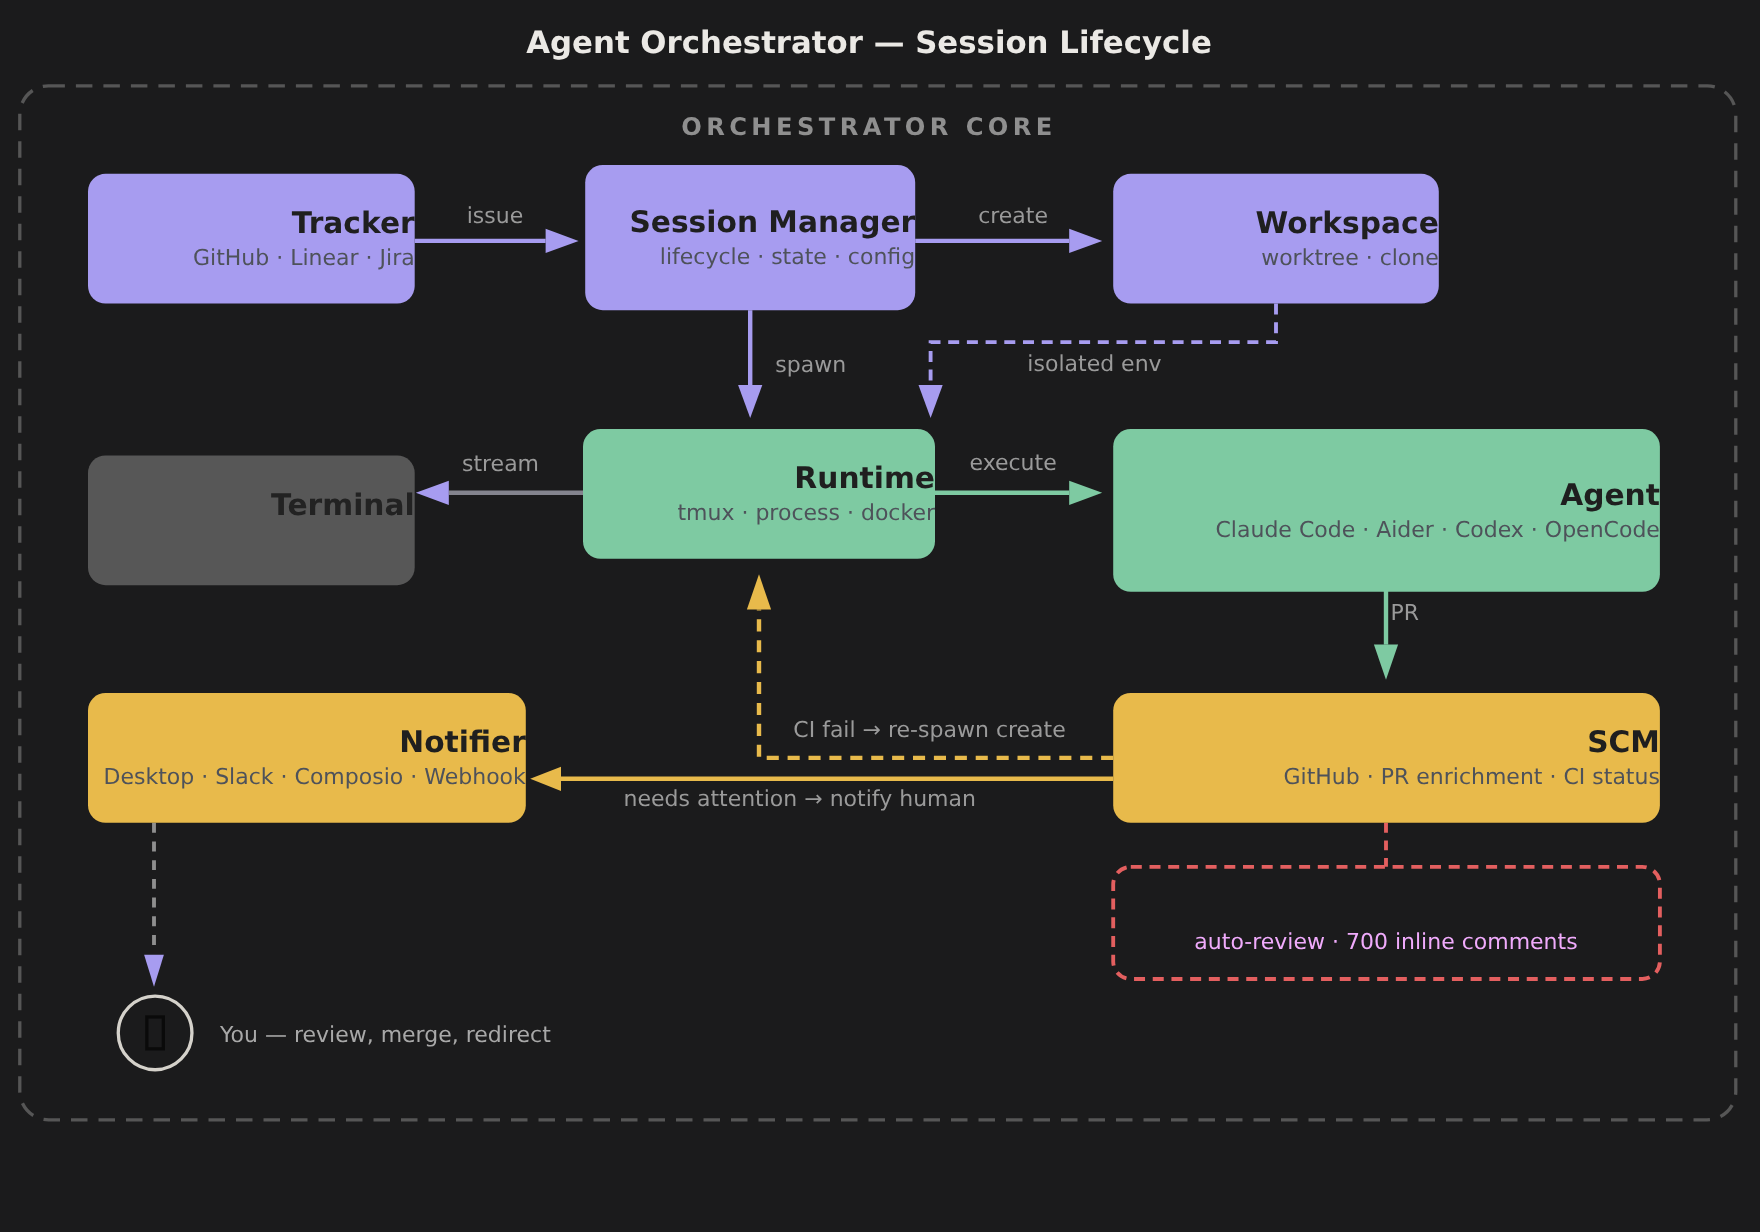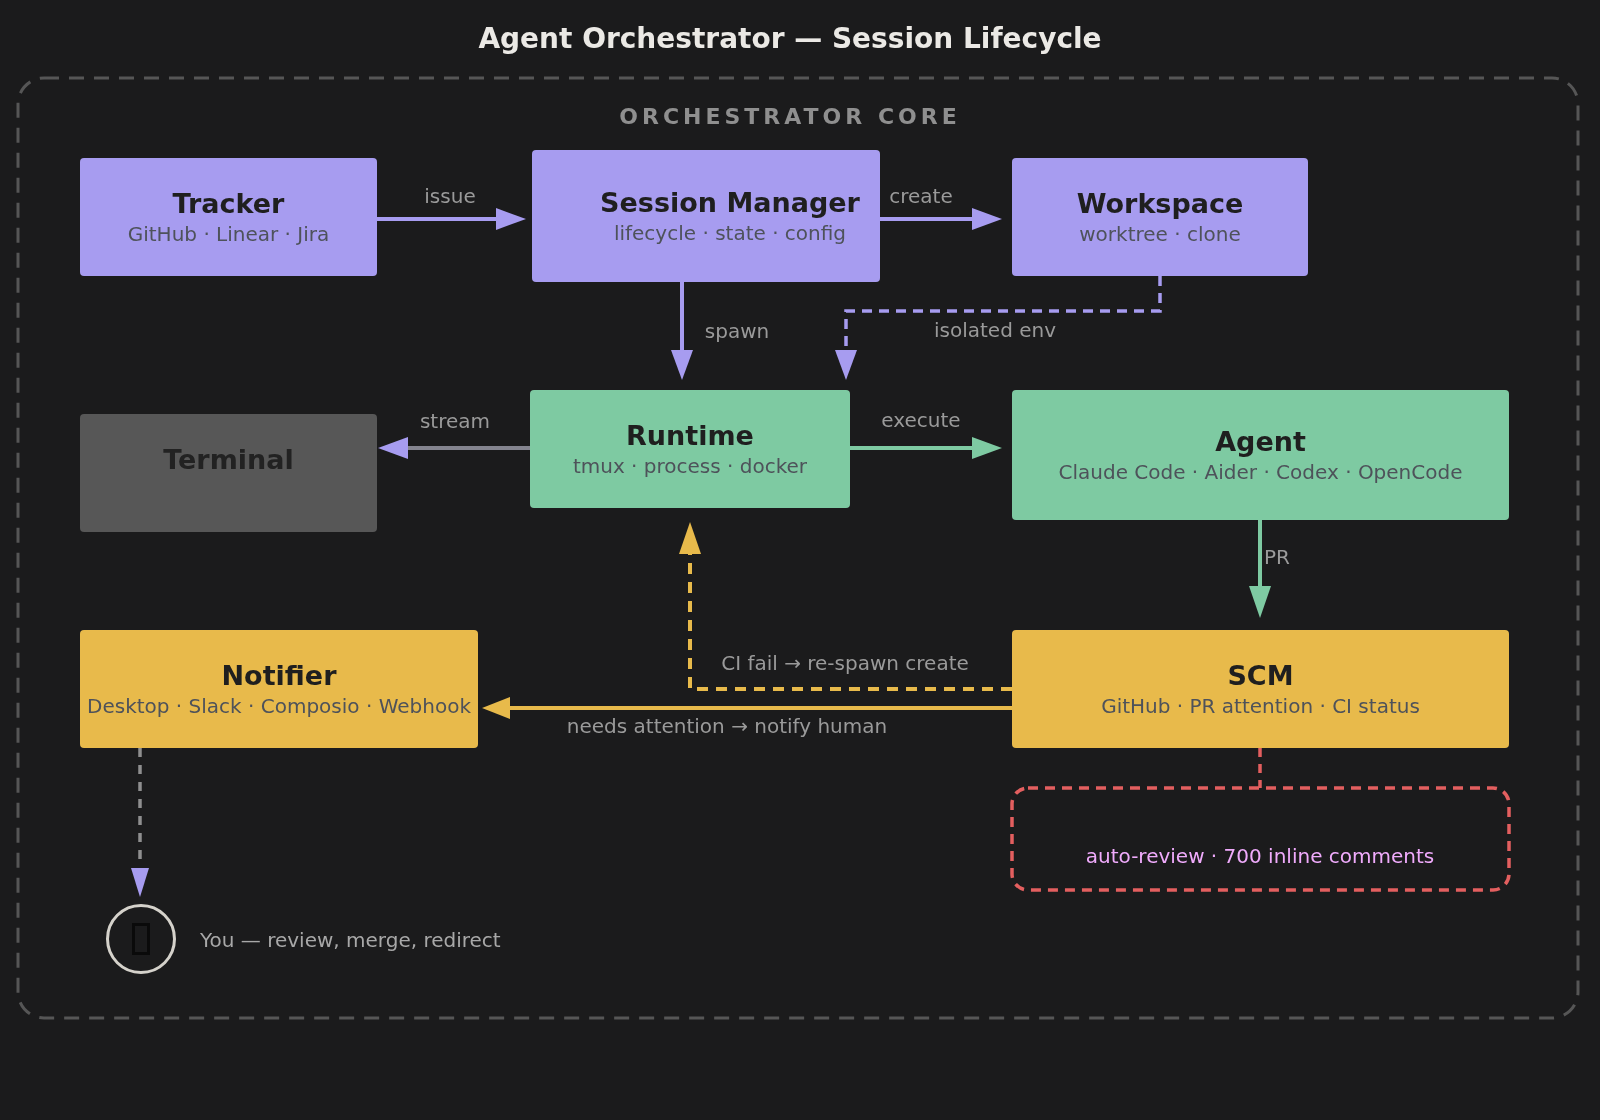--- a/index.html
+++ b/index.html
@@ -27,23 +27,23 @@
     position: absolute; left: 0; top: 973px; width: 1580px;
     text-align: center;
     font-size: 23px; font-weight: bold; letter-spacing: 4px;
     color: #8f8f8f; white-space: nowrap;
   }
 
   svg.edges { position: absolute; left: 0; top: 0; z-index: 1; }
 
   .node {
     position: absolute; z-index: 2;
-    border-radius: 4px;
+    border-radius: 16px;
     display: flex; flex-direction: column;
-    align-items: center; justify-content: center;
+    align-items: flex-end; justify-content: center;
     text-align: center;
   }
   .node-title {
     font-size: 27px; font-weight: bold; color: #1f1f1f;
     line-height: 34px; white-space: nowrap;
   }
   .node-sub {
     font-size: 20px; color: #4e525a;
     line-height: 27px; min-height: 27px; white-space: nowrap;
   }
@@ -150,53 +150,53 @@
     <g>
       <line x1="1260" y1="748" x2="1260" y2="788" stroke="#e35f5f" stroke-width="3.5" stroke-dasharray="9 7"></line>
     </g>
   </svg>
 
   <div class="node purple" style="left:80px; top:158px; width:297px; height:118px;">
     <div class="node-title">Tracker</div>
     <div class="node-sub">GitHub · Linear · Jira</div>
   </div>
 
-  <div class="node purple" style="left:532px; top:150px; width:300px; height:132px;padding-left:48px;">
+  <div class="node purple" style="left:532px; top:150px; width:300px; height:132px;">
     <div class="node-title">Session Manager</div>
     <div class="node-sub">lifecycle · state · config</div>
   </div>
 
   <div class="node purple" style="left:1012px; top:158px; width:296px; height:118px;">
     <div class="node-title">Workspace</div>
     <div class="node-sub">worktree · clone</div>
   </div>
 
   <div class="node gray" style="left:80px; top:390px; width:297px; height:118px;">
     <div class="node-title">Terminal</div>
     <div class="node-sub"></div>
   </div>
 
   <div class="node green" style="left:530px; top:390px; width:320px; height:118px;">
     <div class="node-title">Runtime</div>
     <div class="node-sub">tmux · process · docker</div>
   </div>
 
-  <div class="node green" style="left:1012px; top:390px; width:497px; height:130px;">
+  <div class="node green" style="left:1012px; top:390px; width:497px; height:148px;">
     <div class="node-title">Agent</div>
     <div class="node-sub">Claude Code · Aider · Codex · OpenCode</div>
   </div>
 
   <div class="node yellow" style="left:80px; top:630px; width:398px; height:118px;">
     <div class="node-title">Notifier</div>
     <div class="node-sub">Desktop · Slack · Composio · Webhook</div>
   </div>
 
   <div class="node yellow" style="left:1012px; top:630px; width:497px; height:118px;">
     <div class="node-title">SCM</div>
-    <div class="node-sub">GitHub · PR attention · CI status</div>
+    <div class="node-sub">GitHub · PR enrichment · CI status</div>
   </div>
 
   <div class="auto-review-label" style="left:1260px; top:856px;">auto-review · 700 inline comments</div>
 
   <div class="edge-label" style="left:450px; top:196px;">issue</div>
   <div class="edge-label" style="left:921px; top:196px;">create</div>
   <div class="edge-label" style="left:737px; top:331px;">spawn</div>
   <div class="edge-label" style="left:995px; top:330px;">isolated env</div>
   <div class="edge-label" style="left:455px; top:421px;">stream</div>
   <div class="edge-label" style="left:921px; top:420px;">execute</div>

